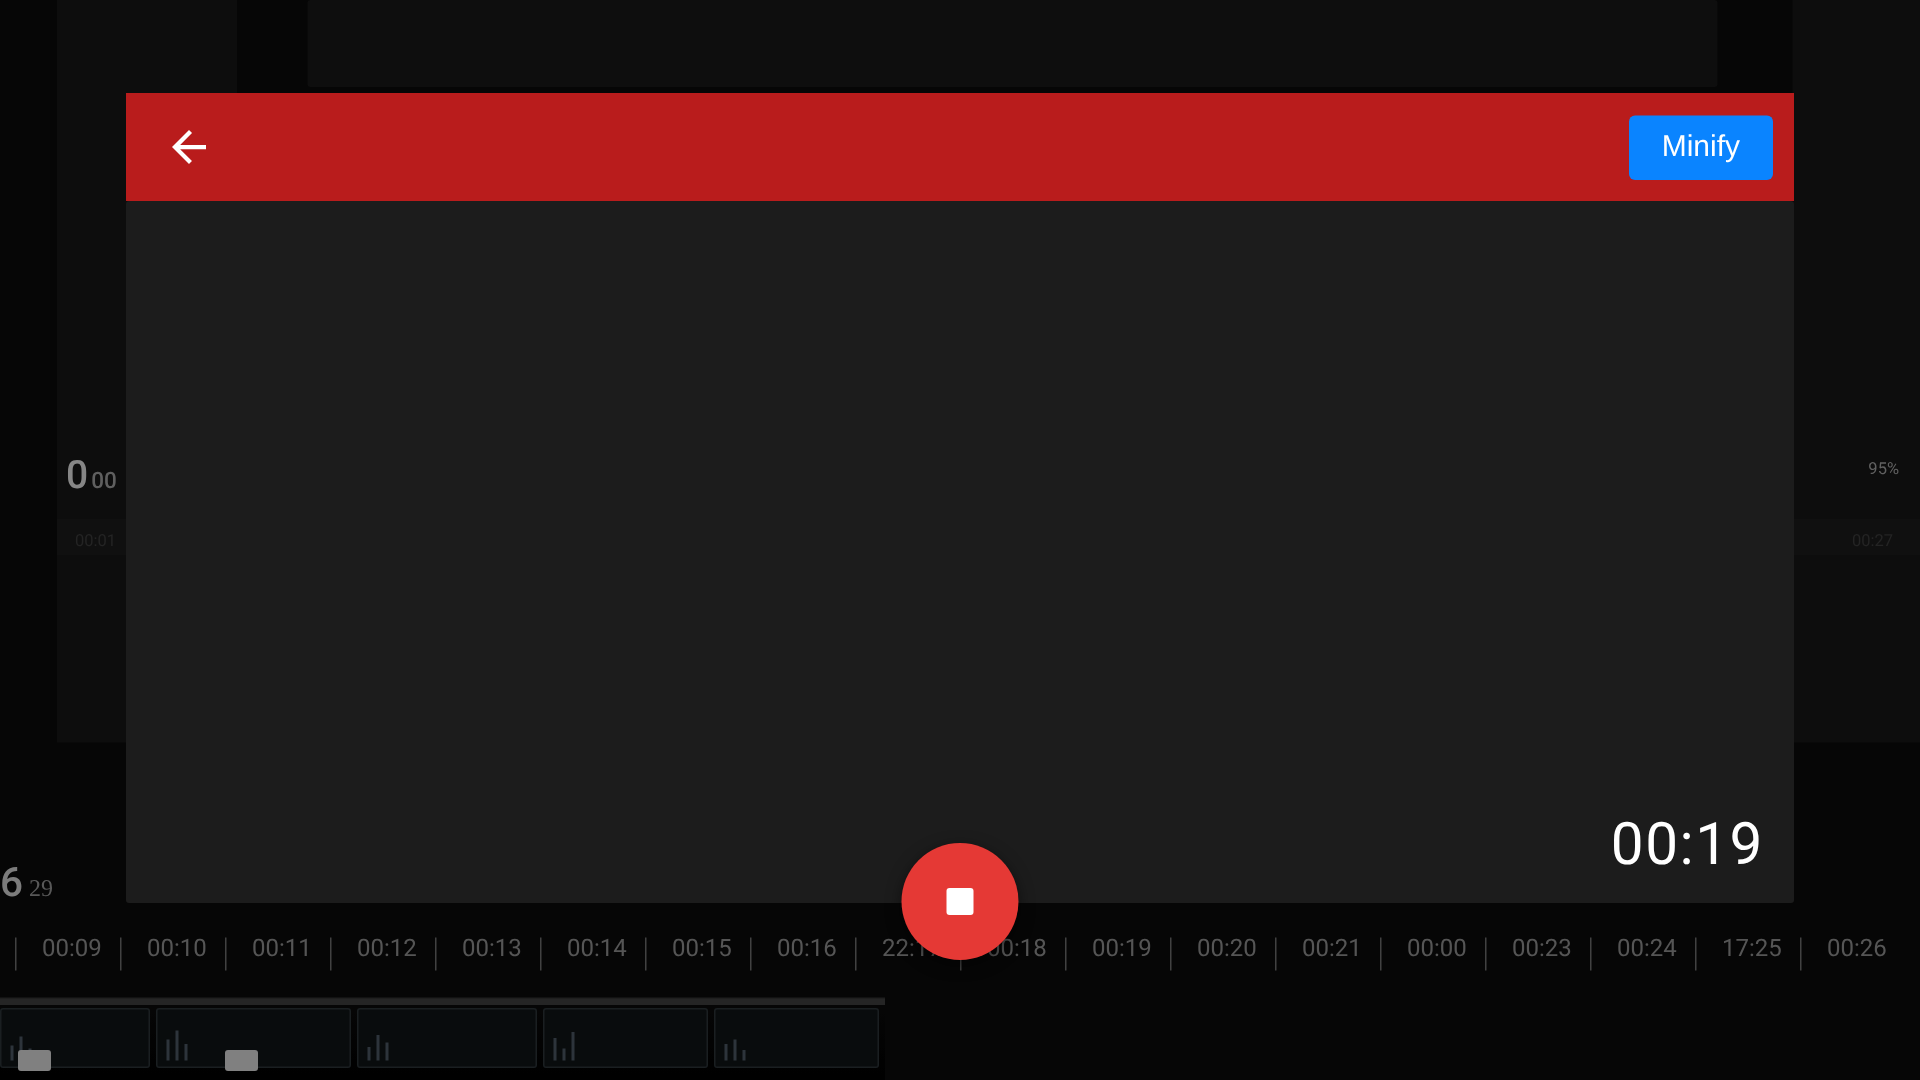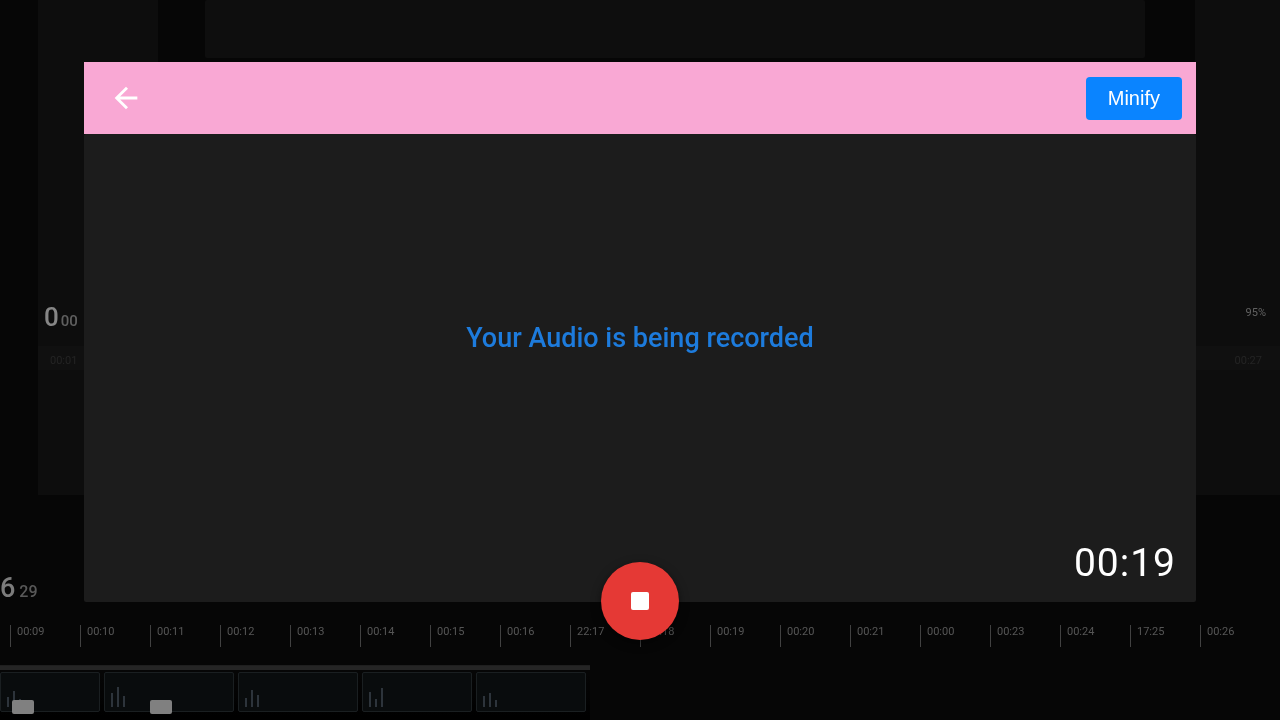--- a/index.html
+++ b/index.html
@@ -67,33 +67,33 @@
     width:85px; height:24px;
     background:#1b1b1b;
   }
   .bg-time-big {
     position:absolute;
     left:0; top:572px;
     color:#c9c9c9;
     font-size:27px;
     font-weight:500;
   }
-  .bg-time-big .frm { font-size:16px; color:#8f8f8f; margin-left:4px; }
+  .bg-time-big .frm { font-size:16px; color:#8f8f8f; margin-left:4px;font-family:Liberation Serif, serif; }
 
   .timeline-ruler {
     position:absolute;
     left:-60px; right:0; top:625px; height:22px;
     display:flex;
   }
   .timeline-ruler .tick {
     flex:0 0 70px;
     border-left:1px solid #6a6a6a;
-    padding-left:6px;
+    padding-left:17px;
     color:#8a8a8a;
-    font-size:11px;
+    font-size:16px;
     line-height:14px;
   }
 
   .track-area {
     position:absolute;
     left:0; top:665px;
     width:590px; height:55px;
     border-top:1px solid #333;
     display:flex;
     gap:4px;
@@ -132,21 +132,21 @@
   }
 
   
   .modal {
     position:absolute;
     left:84px; top:62px;
     width:1112px; height:540px;
   }
   .modal-header {
     height:72px;
-    background:#f9a8d4;
+    background:#b91c1c;
     display:flex;
     align-items:center;
     justify-content:space-between;
     padding:0 14px 0 20px;
   }
   .back-btn {
     width:44px; height:44px;
     display:flex; align-items:center; justify-content:center;
     cursor:pointer;
   }
@@ -279,19 +279,18 @@
 <div class="modal">
   <div class="modal-header">
     <div class="back-btn">
       <svg viewBox="0 0 24 24">
           <path d="M20 11H7.83l5.59-5.59L12 4l-8 8 8 8 1.41-1.41L7.83 13H20z"></path>
         </svg>
     </div>
     <button class="minify-btn">Minify</button>
   </div>
   <div class="modal-body">
-    <div class="recording-msg">Your Audio is being recorded</div>
     <div class="rec-timer">00:19</div>
     <button class="stop-btn">
       <span class="square"></span>
     </button>
   </div>
 </div>
 
 </body></html>

